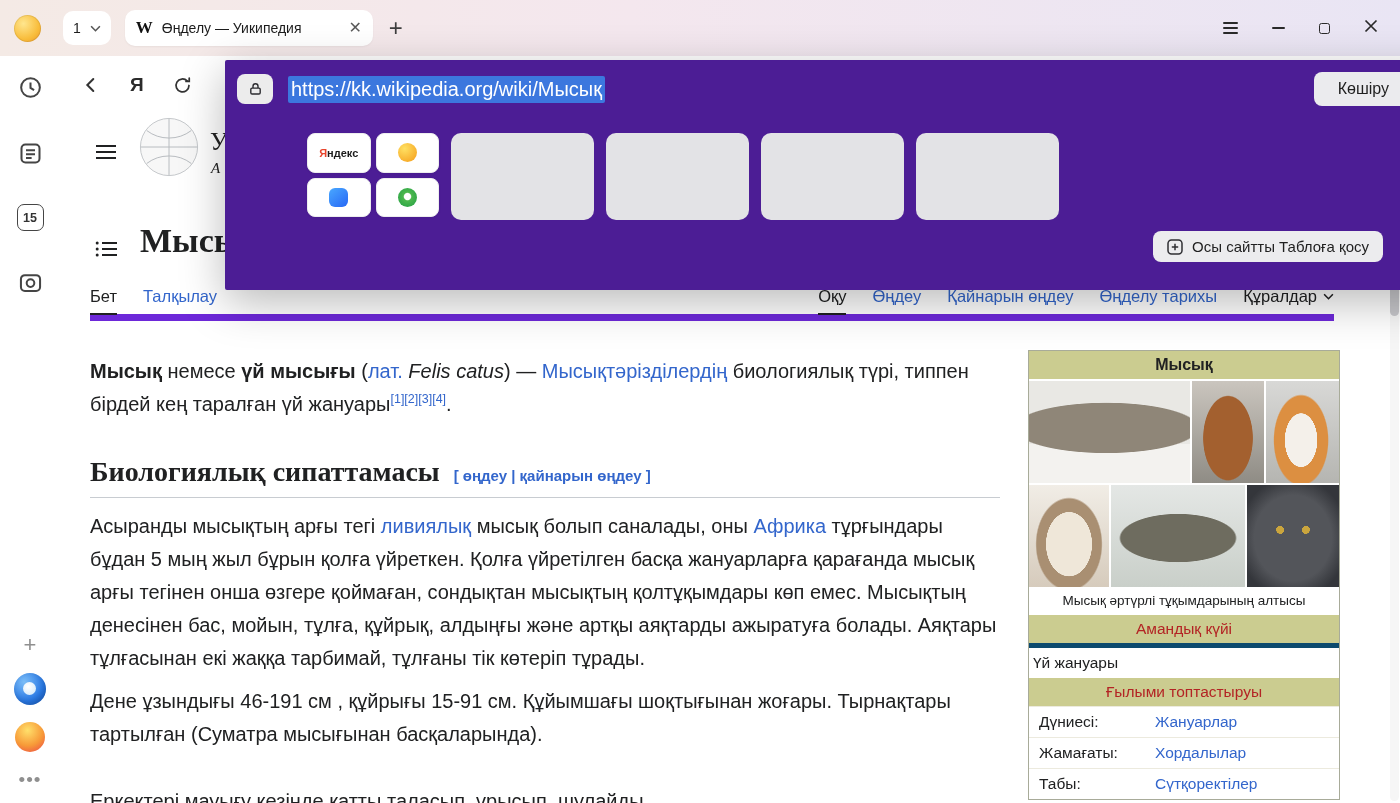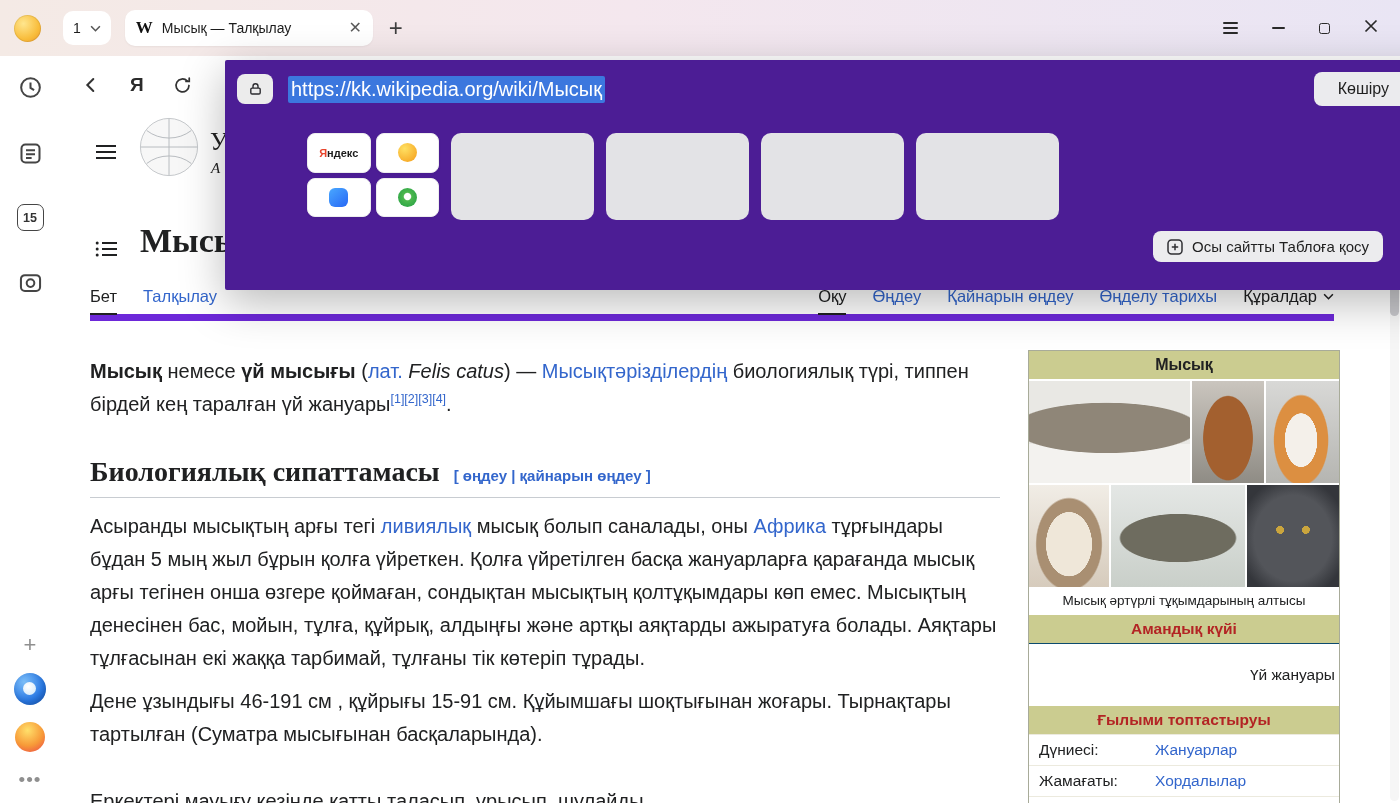--- a/index.html
+++ b/index.html
@@ -101,23 +101,23 @@
   .ph3{flex:0 0 73px;background:radial-gradient(38% 45% at 48% 58%,#f4f0ea 0 58%,#dc8f41 59% 96%,transparent 100%),
        linear-gradient(180deg,#d8d8d6,#b5b5b1)}
   .ph4{flex:0 0 80px;background:radial-gradient(42% 46% at 50% 58%,#efe7d9 0 68%,#a98f72 69% 96%,transparent 100%),
        linear-gradient(180deg,#f1ede6,#d6cbbc)}
   .ph5{flex:0 0 134px;background:radial-gradient(44% 24% at 50% 52%,#6e6c5f 0 97%,transparent 100%),
        linear-gradient(180deg,#e4e7e5,#c9cfc9)}
   .ph6{flex:0 0 92px;background:radial-gradient(circle 4px at 36% 44%,#caa53d 0 97%,transparent 100%),
        radial-gradient(circle 4px at 64% 44%,#caa53d 0 97%,transparent 100%),
        radial-gradient(60% 60% at 50% 52%,#53555a 0 70%,#34363b 100%)}
   .ib-caption{font-size:13.5px;text-align:center;padding:6px 8px 7px;color:#202122}
-  .ib-olive{background:#cbcc90;text-align:center;font-weight:700;padding:5px 4px}
+  .ib-olive{background:#cbcc90;text-align:center;font-weight:400;padding:5px 4px}
   .ib-red{color:#b32424}
-  .ib-val{text-align:right;padding:22px 4px;border-top:1px solid #0c4a6e}
+  .ib-val{text-align:left;padding:6px 4px;border-top:5px solid #0c4a6e}
   .ib-row{display:flex;border-top:1px solid #eceade;padding:6px 0}
   .ib-lab{width:126px;padding-left:10px}
   .ib-link{color:#3366cc}
 
   
   .scroll-track{position:absolute;right:1px;top:60px;bottom:2px;width:9px;background:#f6f6f6;border-radius:5px}
   .scroll-thumb{position:absolute;right:0;top:4px;width:9px;height:196px;background:#c8c8cc;border-radius:5px}
 
   
   .panel{position:absolute;left:225px;top:60px;width:1236px;height:230px;background:#4c1d95;
@@ -157,21 +157,21 @@
     <div class="tab-counter">
       <span>1</span>
       <span class="chev">
         <svg width="11" height="7" viewBox="0 0 12 8" fill="none">
             <path d="M1 1.5 6 6.5 11 1.5" stroke="#555" stroke-width="1.8"></path>
           </svg>
       </span>
     </div>
     <div class="tab">
       <span class="fav">W</span>
-      <span class="t">Мысық — Талқылау</span>
+      <span class="t">Өңделу — Уикипедия</span>
       <span class="x">✕</span>
     </div>
     <div class="newtab">+</div>
     <div class="winctl">
       <span class="bars">
           <i></i>
           <i></i>
           <i></i>
         </span>
       <span>

